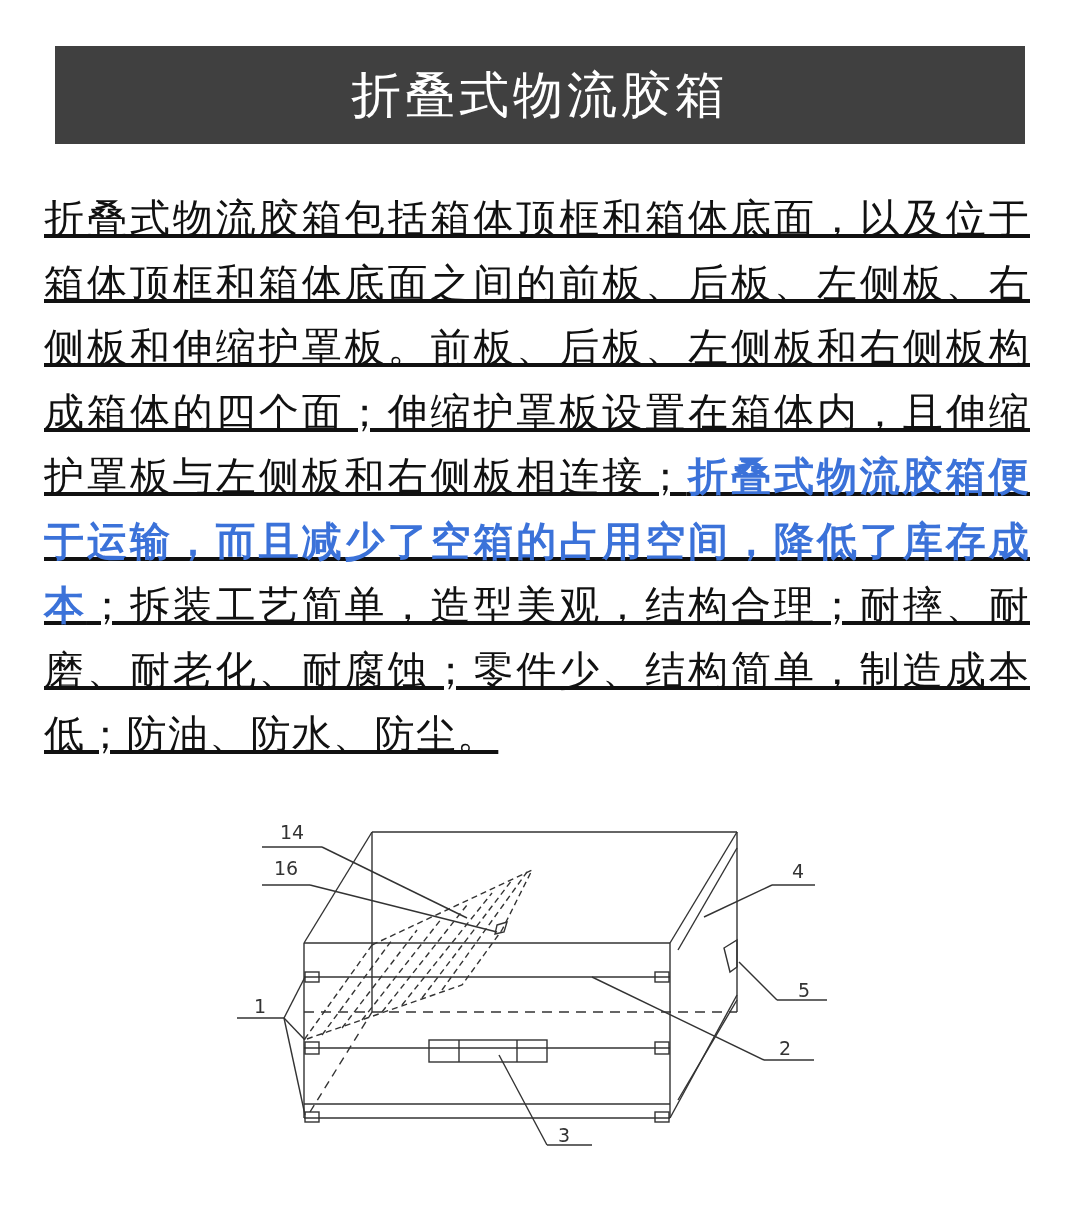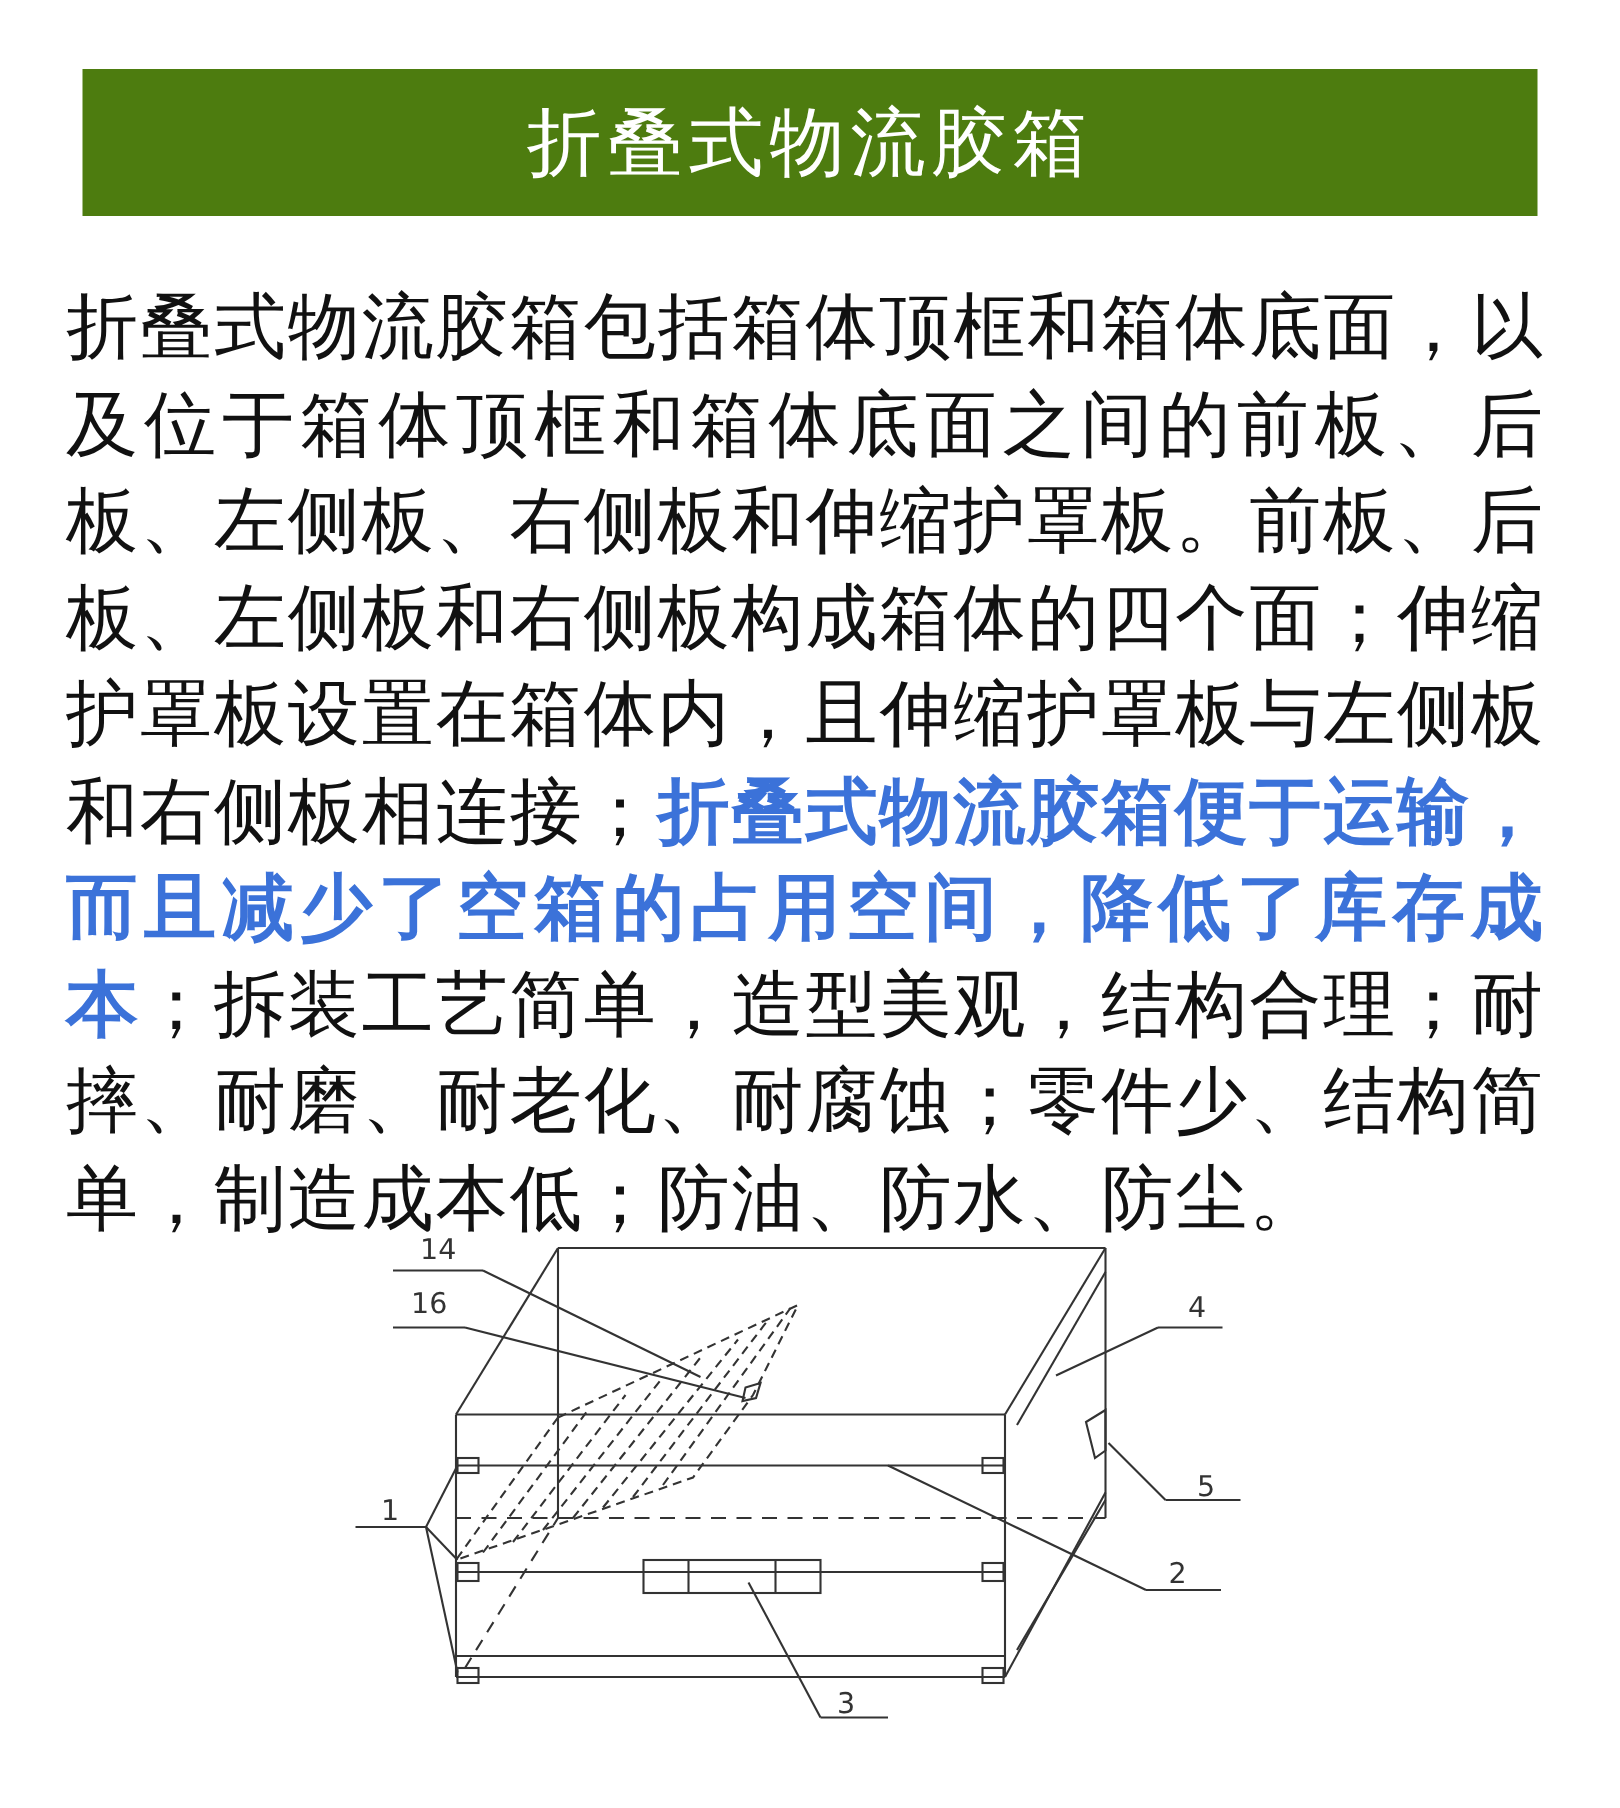--- a/index.html
+++ b/index.html
@@ -1,23 +1,23 @@
 <!DOCTYPE html>
 <html><head>
 <meta charset="utf-8">
 <style>
   html, body { margin: 0; padding: 0; background: #ffffff; }
   body { width: 1080px; height: 1205px; position: relative; overflow: hidden;
          font-family: "DejaVu Sans", "Liberation Sans", sans-serif; }
   .banner { position: absolute; left: 55px; top: 46px; width: 970px; height: 98px;
-            background: #4d7c0f; display: flex; align-items: center; justify-content: center; }
+            background: #404040; display: flex; align-items: center; justify-content: center; }
   .banner-title { color: #ffffff; font-size: 50px; letter-spacing: 4px; font-weight: normal; }
   .body-text { position: absolute; left: 44px; top: 186px; width: 986px;
-               font-size: 48px; line-height: 64.5px; color: #111111;
-               text-align: justify; letter-spacing: 1.3px; }
+               font-size: 40px; line-height: 64.5px; color: #111111;
+               text-align: justify; letter-spacing: 1.3px; text-decoration: underline; }
   .body-text .hl { color: #3b72d9; font-weight: bold; }
   .figure { position: absolute; left: 232px; top: 815px; width: 600px; height: 345px; }
   .figure svg { width: 600px; height: 345px; display: block; }
   .lbl { font-family: "DejaVu Sans", sans-serif; font-size: 19px; fill: #333; }
 </style>
 </head>
 <body>
 
 <div class="banner">
   <div class="banner-title">折叠式物流胶箱</div>

